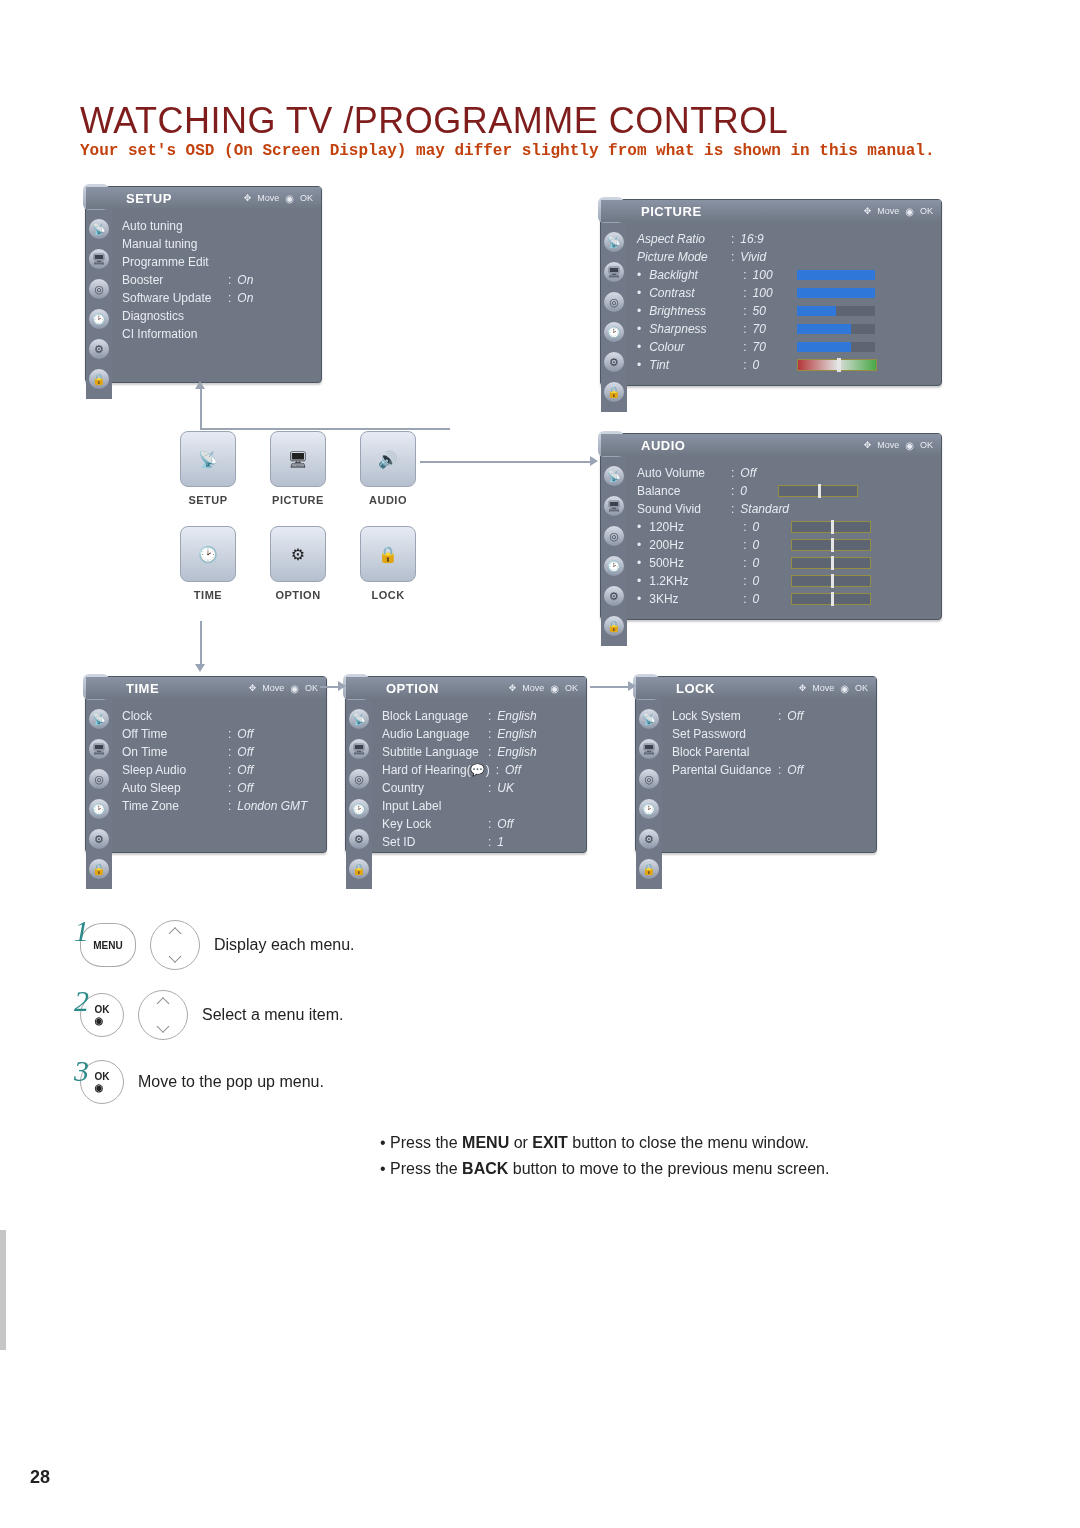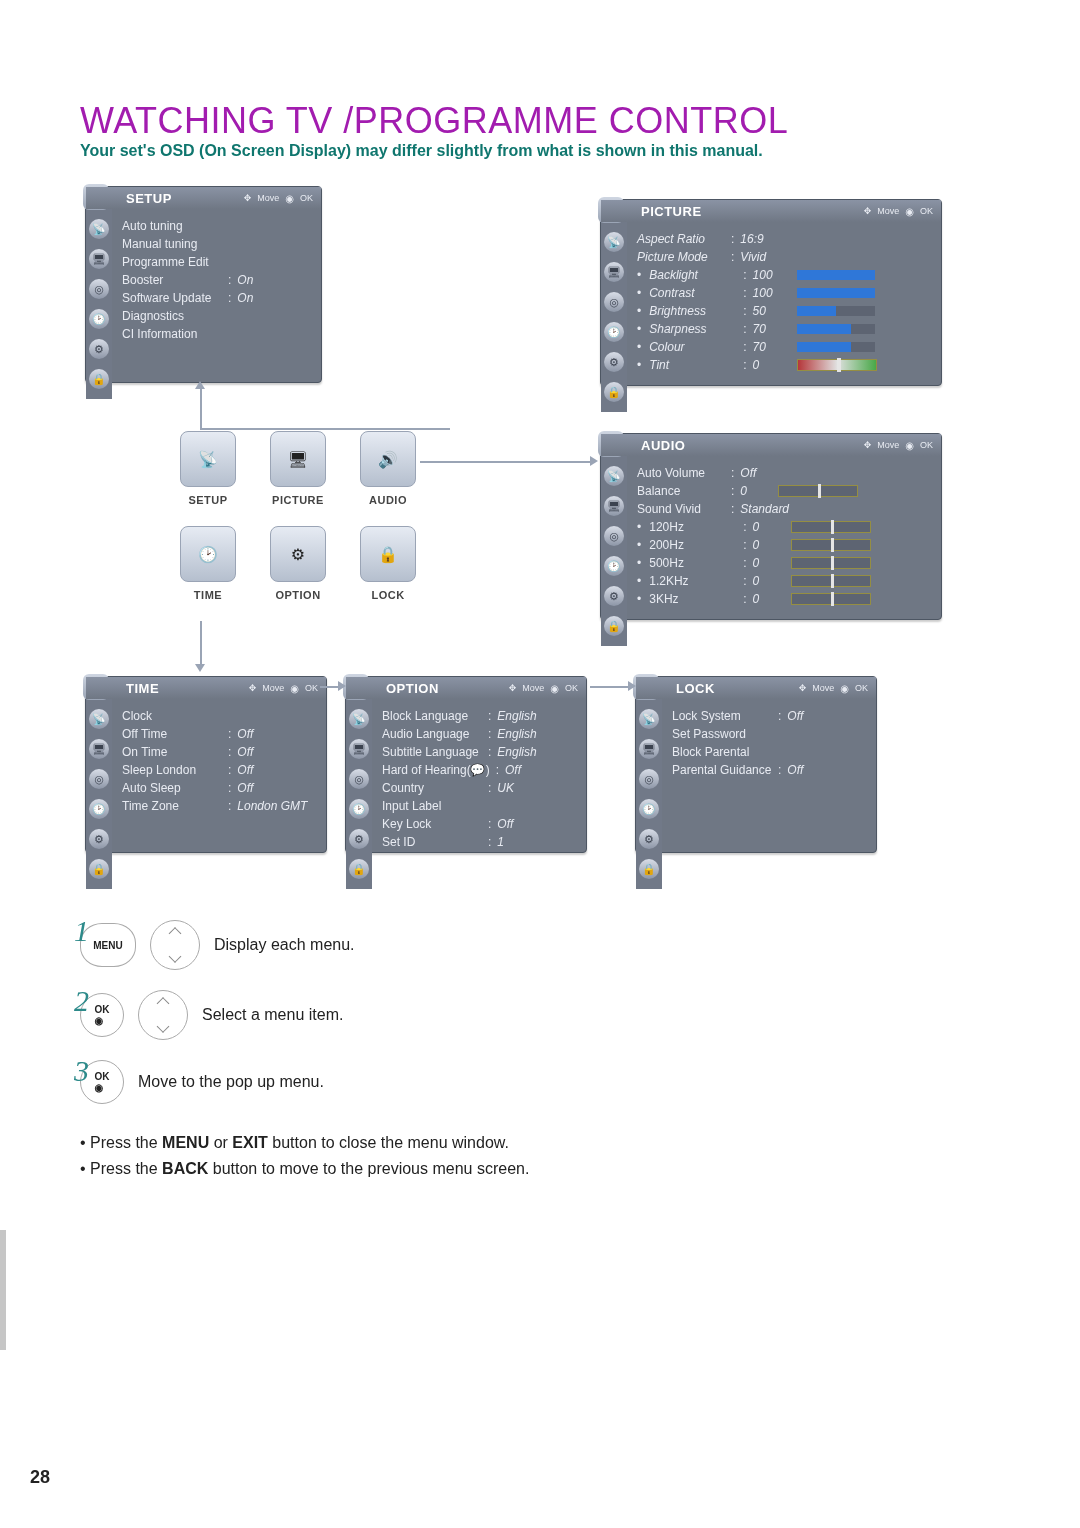--- a/index.html
+++ b/index.html
@@ -1,19 +1,19 @@
 <!DOCTYPE html>
 <html><head>
 <meta charset="utf-8">
 <style>
   html,body{margin:0;padding:0;background:#fff;font-family:"Helvetica Neue",Arial,sans-serif;color:#222;}
   .page{width:1080px;min-height:1528px;position:relative;padding:100px 80px 40px 80px;box-sizing:border-box;}
-  .h1{font-size:36px;letter-spacing:.5px;font-weight:400;margin:0;color:#a21caf;}
+  .h1{font-size:36px;letter-spacing:.5px;font-weight:400;margin:0;color:#7f1d1d;}
   .h2{font-size:33px;letter-spacing:.5px;font-weight:400;margin:6px 0 20px 0;color:#333;}
-  .subhead{font-size:16px;font-weight:600;color:#0f766e;margin:0 0 26px 0;}
+  .subhead{font-size:16px;font-weight:600;color:#c2410c;margin:0 0 26px 0;font-family:Liberation Mono, monospace;}
   .menus-area{position:relative;height:700px;}
   .osd{position:absolute;background:#6f7784;border:1px solid #4d5663;border-radius:4px;color:#fff;font-size:12px;box-shadow:0 2px 2px rgba(0,0,0,.2);}
   .osd .titlebar{position:relative;height:22px;display:flex;align-items:center;padding-left:40px;background:linear-gradient(#8a93a4,#6f7784);}
   .osd .titlebar .tlabel{font-weight:600;font-size:13px;letter-spacing:.5px;}
   .osd .moveok{position:absolute;right:8px;top:0;height:22px;display:flex;align-items:center;gap:6px;font-size:9px;color:#e8ebf2;}
   .osd .moveok .dot{font-size:10px;}
   .osd .corner{position:absolute;left:-3px;top:-3px;width:26px;height:26px;border-radius:6px;background:linear-gradient(#cfd6e2,#9aa4b5);display:flex;align-items:center;justify-content:center;}
   .osd .body{display:flex;}
   .osd .sidebar{width:26px;background:#717988;display:flex;flex-direction:column;gap:10px;align-items:center;padding:10px 0;}
   .sic{width:20px;height:20px;border-radius:50%;background:linear-gradient(#d8dde7,#8d96a7);display:flex;align-items:center;justify-content:center;font-size:11px;color:#3c4350;}
@@ -56,21 +56,21 @@
   .steprow{display:flex;align-items:center;gap:14px;margin-bottom:20px;position:relative;}
   .num{position:absolute;left:-6px;top:-6px;font-size:30px;font-family:Georgia,serif;font-style:italic;color:#2d8a8a;z-index:2;}
   .rbtn{width:54px;height:42px;border:1px solid #aaa;border-radius:22px/20px;display:flex;align-items:center;justify-content:center;background:#fff;position:relative;}
   .rbtn.sm{width:42px;height:42px;border-radius:50%;}
   .rbtn .txt{font-size:10px;font-weight:600;}
   .rbtn.dir{width:48px;height:48px;border-radius:50%;}
   .rbtn.dir::before,.rbtn.dir::after{content:"";position:absolute;left:50%;width:8px;height:8px;border-left:1px solid #888;border-top:1px solid #888;}
   .rbtn.dir::before{top:8px;transform:translateX(-50%) rotate(45deg);}
   .rbtn.dir::after{bottom:8px;transform:translateX(-50%) rotate(-135deg);}
   .stepdesc{font-size:16px;color:#222;}
-  .notes{margin-top:30px;}
+  .notes{margin-top:30px;margin-left:300px;}
   .notes p{font-size:16px;margin:8px 0;}
   .notes .bold{font-weight:700;}
   .pagenum{position:absolute;left:30px;bottom:40px;font-size:18px;font-weight:700;}
   .tab{position:absolute;left:0;top:1230px;width:6px;height:120px;background:#c6c6c6;}
   .picture .lab{min-width:88px;font-style:italic;} .picture .val{min-width:30px;}
   .audio .lab{min-width:88px;} .audio .val{min-width:24px;text-align:left;}
 </style>
 </head>
 <body>
 <div class="page">
@@ -324,21 +324,21 @@
               <span class="lab">Off Time</span>
               <span class="sep"></span>
               <span class="val">Off</span>
             </div>
             <div class="row">
               <span class="lab">On Time</span>
               <span class="sep"></span>
               <span class="val">Off</span>
             </div>
             <div class="row">
-              <span class="lab">Sleep London</span>
+              <span class="lab">Sleep Audio</span>
               <span class="sep"></span>
               <span class="val">Off</span>
             </div>
             <div class="row">
               <span class="lab">Auto Sleep</span>
               <span class="sep"></span>
               <span class="val">Off</span>
             </div>
             <div class="row">
               <span class="lab">Time Zone</span>

